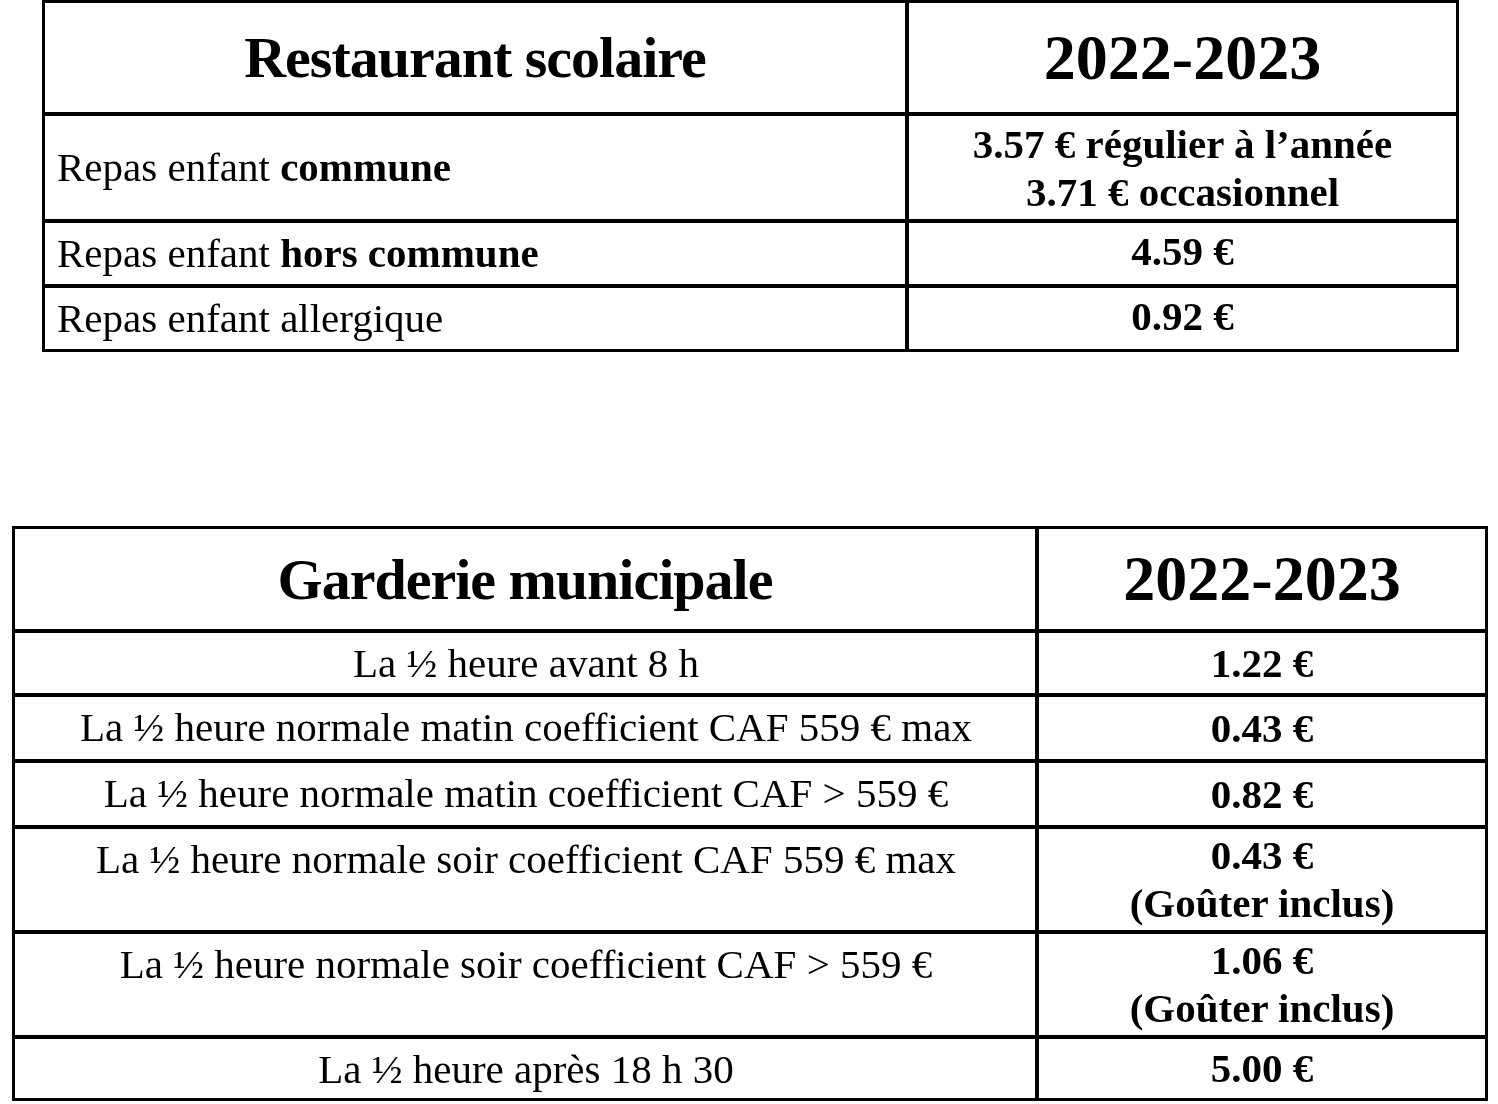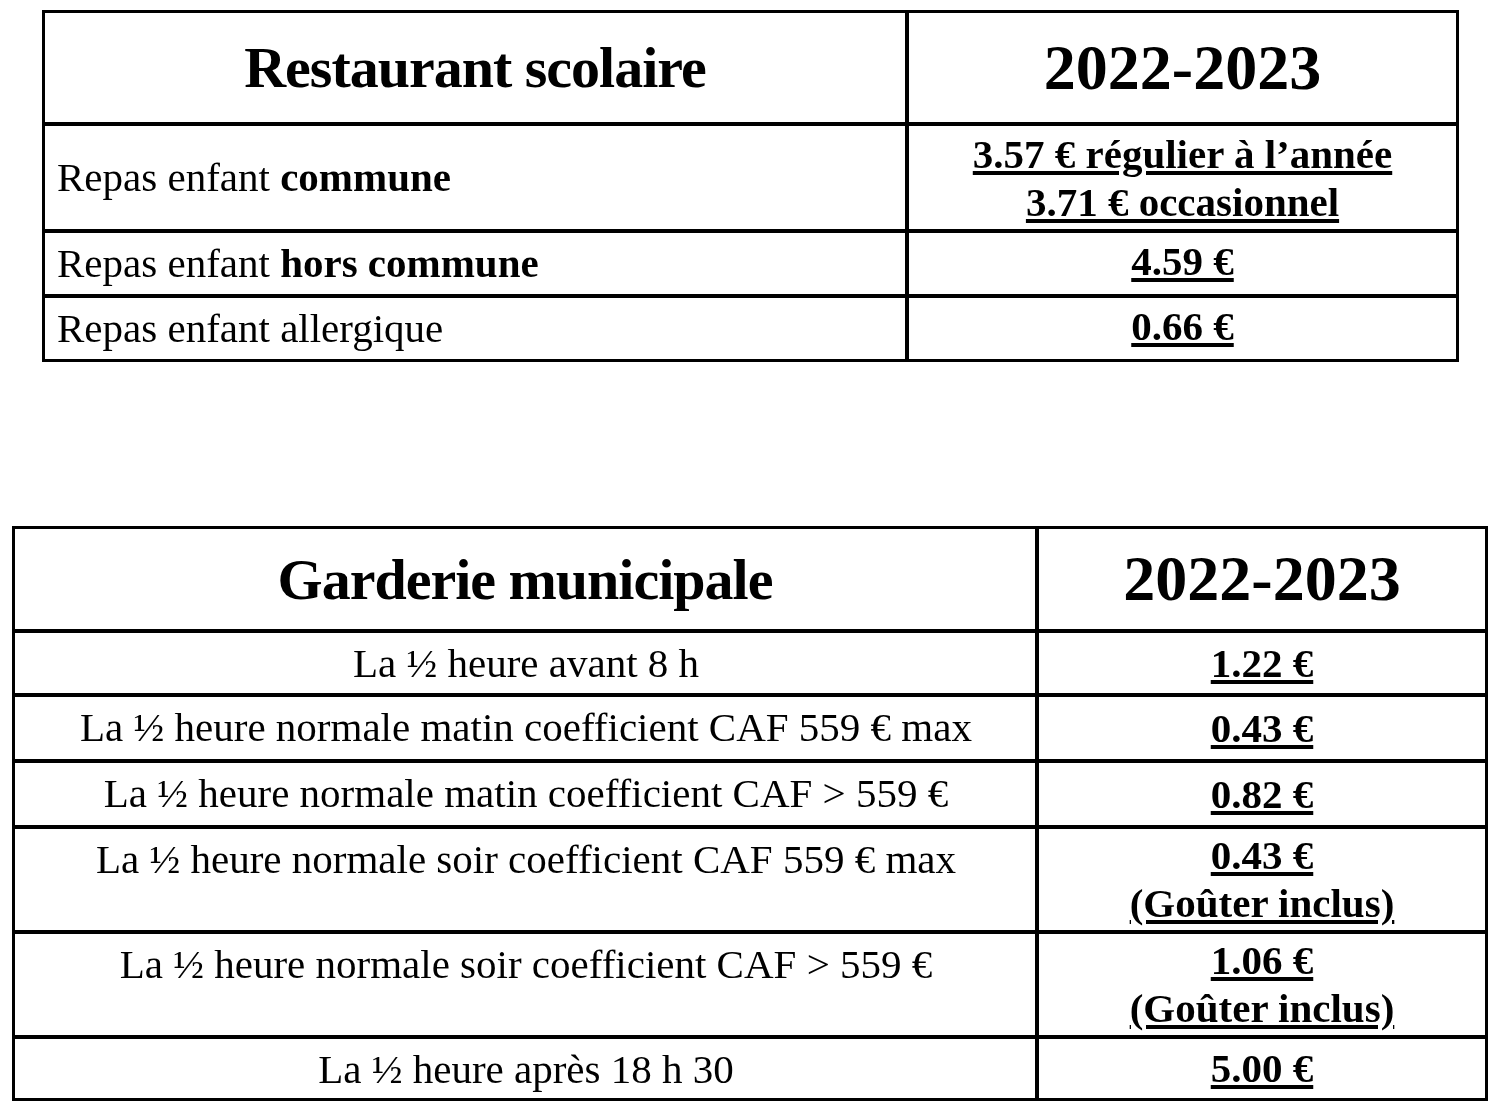--- a/index.html
+++ b/index.html
@@ -24,21 +24,21 @@
     border: 1px solid #000;
     background: #fff;
   }
   table.tariff th,
   table.tariff td {
     border: 2px solid #000;
     box-sizing: border-box;
     overflow: hidden;
   }
   
-  #table-restaurant { left: 42px; top: 10px; width: 1415px; }
+  #table-restaurant { left: 42px; top: 0; width: 1415px; }
   #table-restaurant col.c-label { width: 864px; }
   #table-restaurant col.c-value { width: 551px; }
   #table-restaurant tr:nth-child(1) { height: 113px; }
   #table-restaurant tr:nth-child(2) { height: 99px;  }
   #table-restaurant tr:nth-child(3) { height: 65px;  }
   #table-restaurant tr:nth-child(4) { height: 65px;  }
   #table-restaurant tr:nth-child(5) { height: 66px;  }
   #table-restaurant td.value { vertical-align: top; padding-top: 4px; }
   #table-restaurant td.label { vertical-align: middle; }
 
@@ -72,21 +72,21 @@
     line-height: 1.15;
   }
   td.value {
     font-size: 41px;
     font-weight: bold;
     text-align: center;
     line-height: 1.18;
     padding: 2px 4px;
   }
   .b { font-weight: bold; }
-  .vline { white-space: nowrap; text-decoration: underline; }
+  .vline { white-space: nowrap; }
 </style>
 </head>
 <body>
 
 <div class="sheet">
 
   <table class="tariff" id="table-restaurant">
     <colgroup>
       <col class="c-label">
       <col class="c-value">
@@ -105,21 +105,21 @@
         </tr>
         <tr>
           <td class="label"><span>Repas enfant </span><span class="b">hors commune</span></td>
           <td class="value">
             <div class="vline">4.59 €</div>
           </td>
         </tr>
         <tr>
           <td class="label"><span>Repas enfant allergique</span></td>
           <td class="value">
-            <div class="vline">0.66 €</div>
+            <div class="vline">0.92 €</div>
           </td>
         </tr>
       </tbody>
   </table>
 
   <table class="tariff" id="table-garderie">
     <colgroup>
       <col class="c-label">
       <col class="c-value">
     </colgroup>

